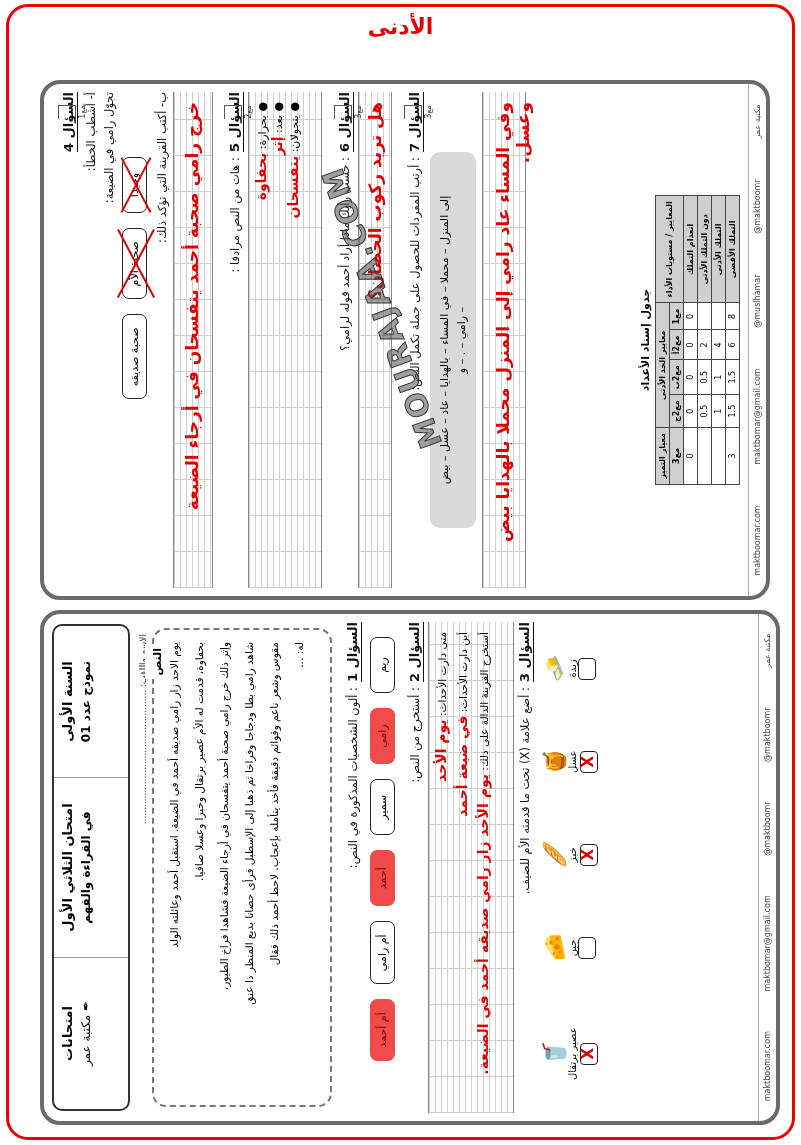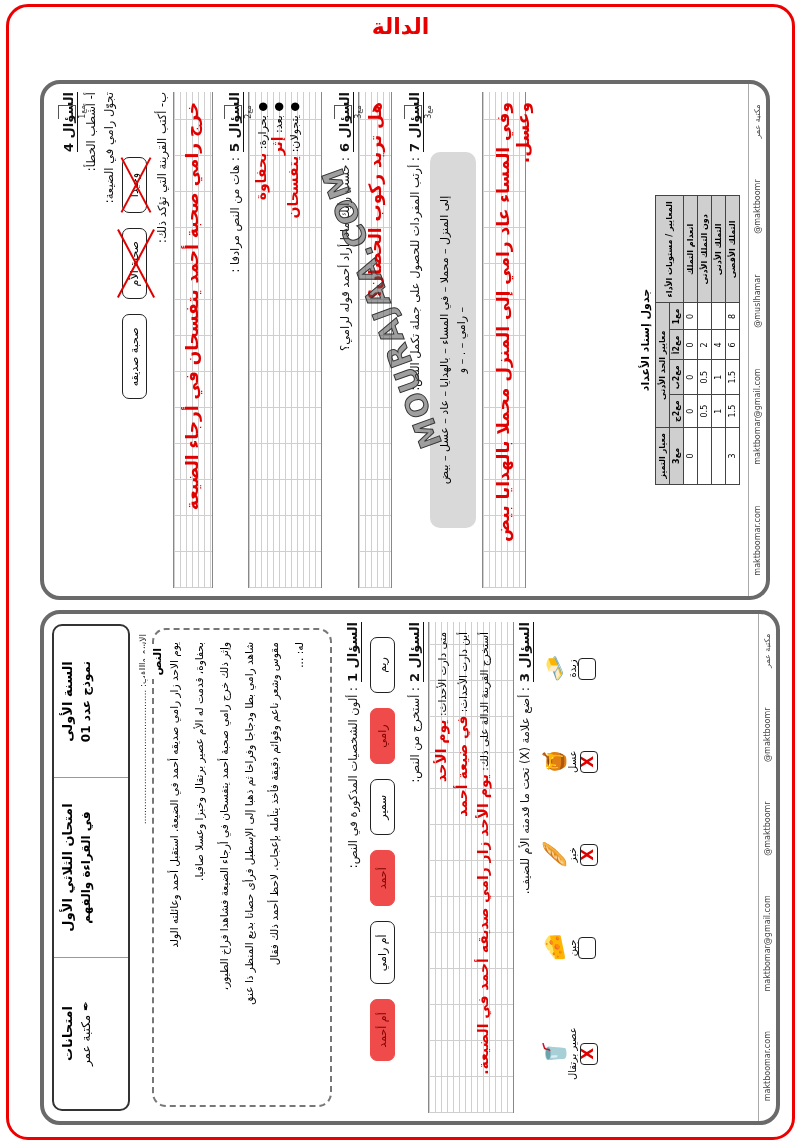--- a/index.html
+++ b/index.html
@@ -68,21 +68,21 @@
     -webkit-text-stroke: 1px #333; letter-spacing: 2px; pointer-events: none;
   }
   table.scores { border-collapse: collapse; font-size: 8px; }
   table.scores td, table.scores th { border: 1px solid #444; padding: 2px 5px; text-align: center; }
   table.scores th { background: #cfcfcf; }
 </style>
 </head>
 <body>
 
 <div class="frame"></div>
-<div class="top-title">الدالة</div>
+<div class="top-title">الأدنى</div>
 
 <div class="page page-top">
   <div class="rot">
 
     <div class="row" style="top:14px;">
       <span class="q-title">السؤال 4</span>
       <div class="q-text" style="margin-top:6px;">أ- أشطب الخطأ:</div>
       <div class="q-text" style="margin-top:4px;">تجوّل رامي في الضيعة:</div>
       <div style="margin-top:6px; padding-right:60px;">
         <span class="chip crossed">وحيدا</span>

